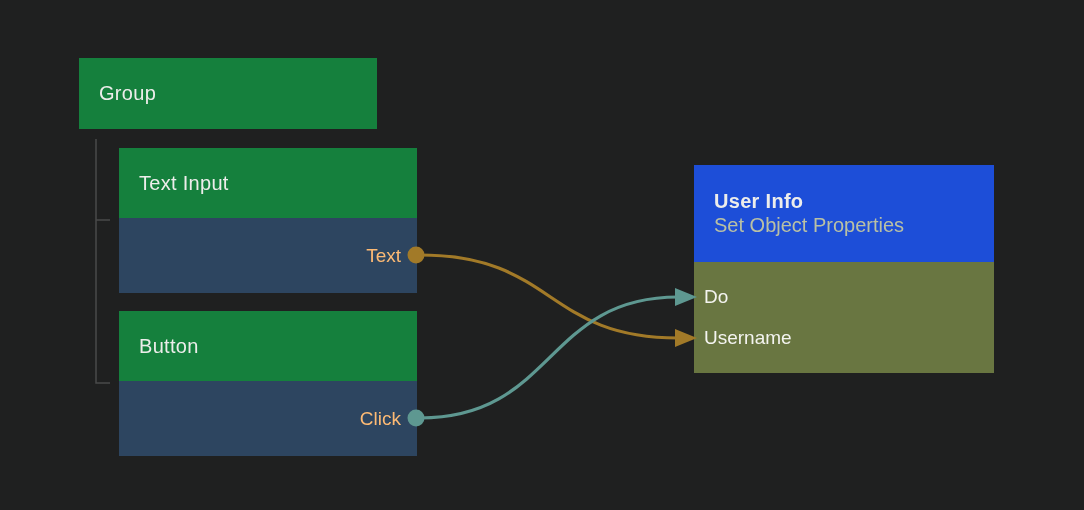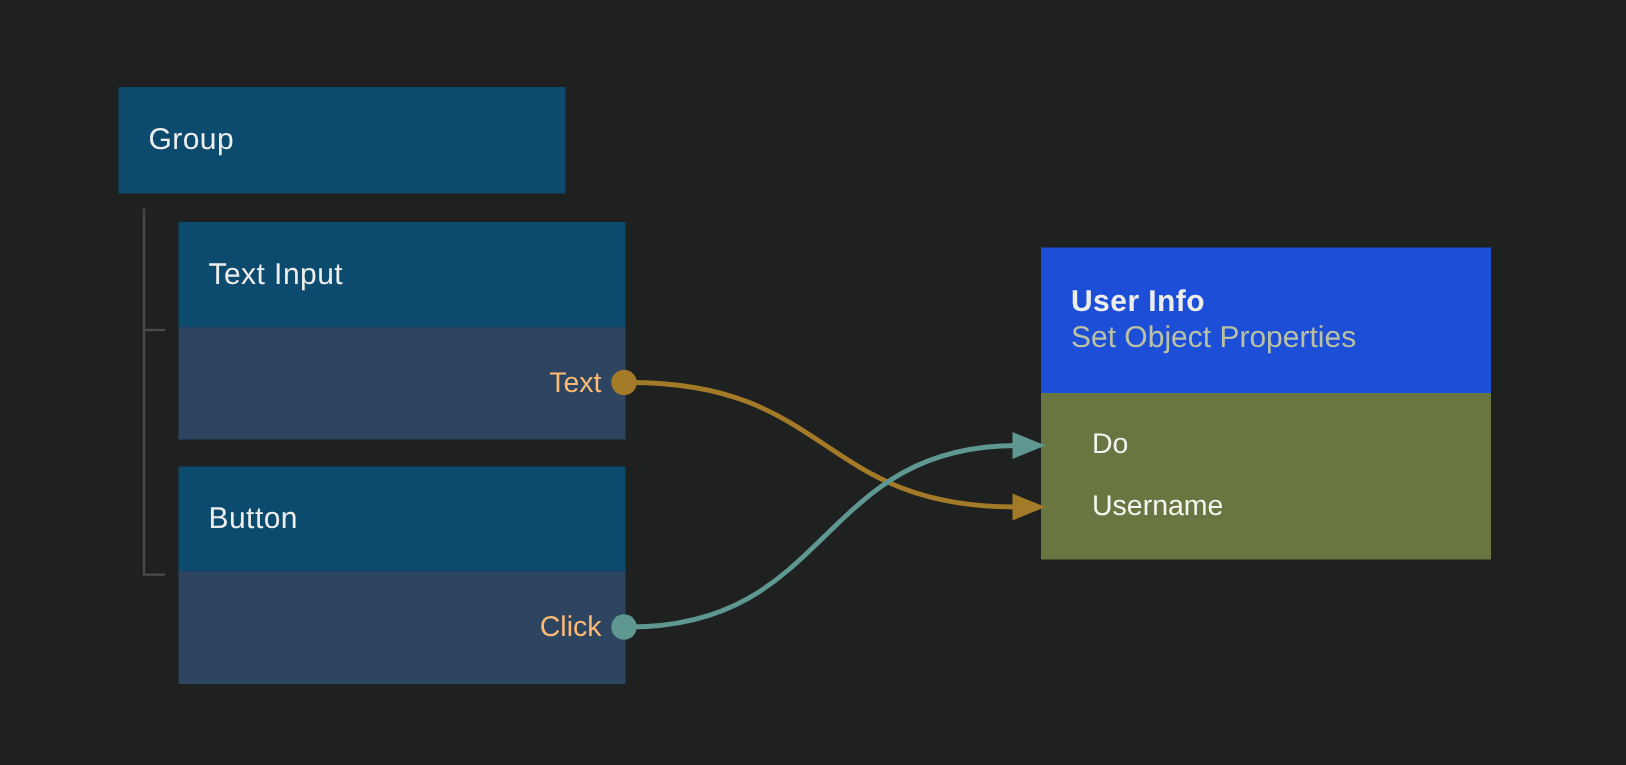--- a/index.html
+++ b/index.html
@@ -26,21 +26,21 @@
     z-index: 1;
     box-sizing: border-box;
   }
   .node-header {
     display: flex;
     flex-direction: column;
     justify-content: center;
     box-sizing: border-box;
     padding-left: 20px;
   }
-  .blue-header { background: #0c4a6e; }
+  .blue-header { background: #15803d; }
   .blue-body   { background: #2D4560; }
   .olive-header{ background: #1d4ed8; }
   .olive-body  { background: #697641; }
   .node-title {
     color: #EDEDEB;
     font-size: 20px;
     letter-spacing: 0.3px;
     white-space: nowrap;
   }
   .node-subtitle {
@@ -63,21 +63,21 @@
     color: #fdba74;
     font-size: 19px;
   }
   .input-rows {
     padding-top: 14px;
   }
   .input-row {
     height: 41px;
     display: flex;
     align-items: center;
-    padding-left: 34px;
+    padding-left: 10px;
   }
   .input-label {
     color: #F4F4F0;
     font-size: 19px;
   }
   
   #node-group      { left: 79px;  top: 58px;  width: 298px; height: 71px; }
   #node-text-input { left: 119px; top: 148px; width: 298px; height: 145px; }
   #node-button     { left: 119px; top: 311px; width: 298px; height: 115px; }
   #node-user-info  { left: 694px; top: 165px; width: 300px; height: 208px; }

